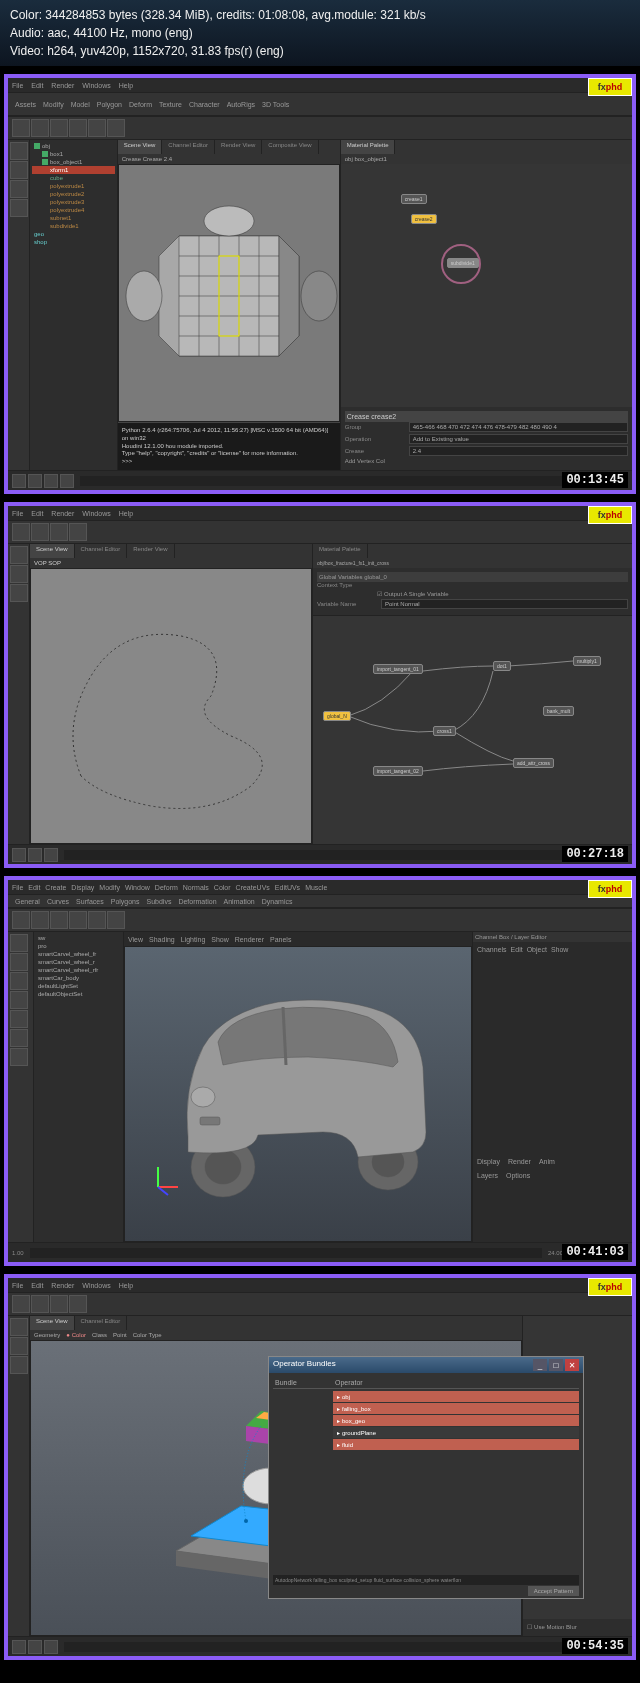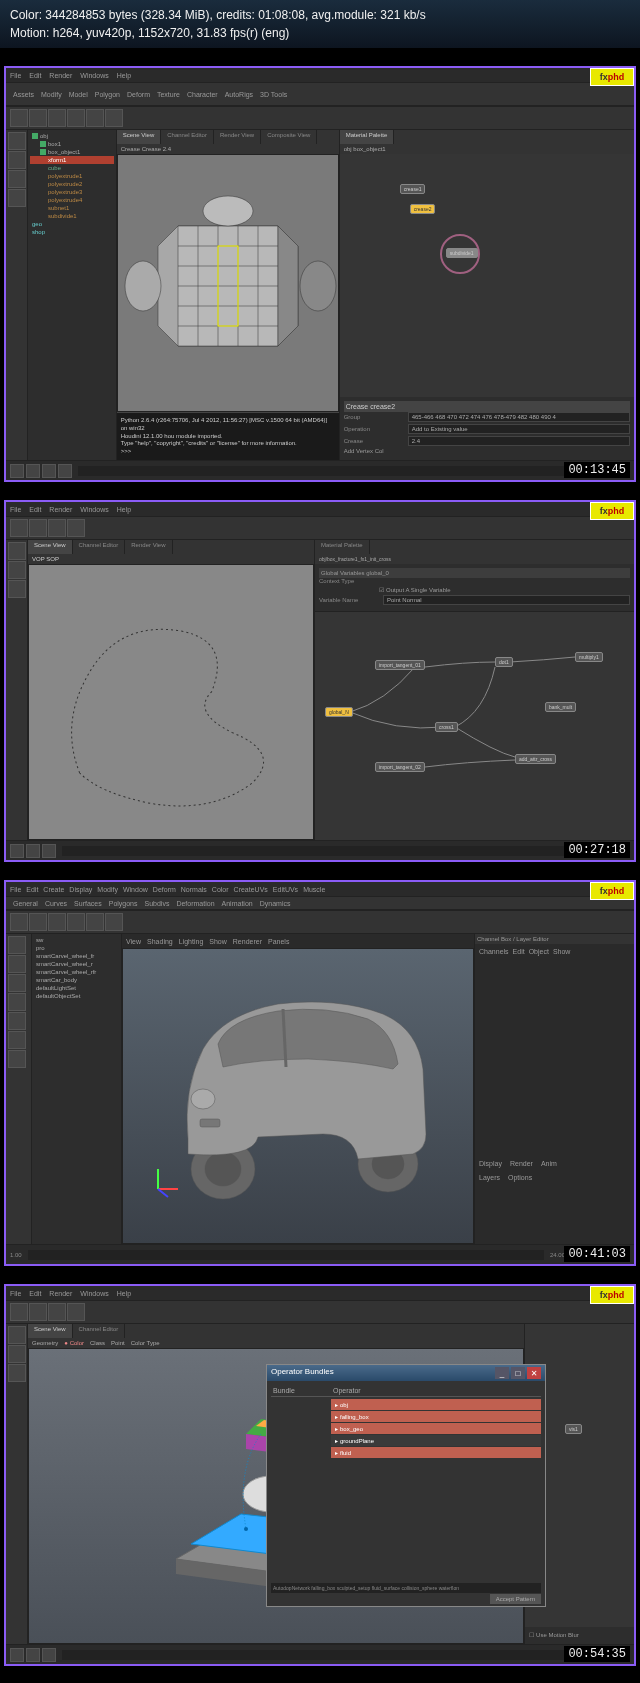--- a/index.html
+++ b/index.html
@@ -1,19 +1,19 @@
 <!DOCTYPE html>
 <html><head>
 <meta charset="utf-8">
 <style>
 *{margin:0;padding:0;box-sizing:border-box;font-family:Arial,sans-serif}
 body{background:#000;width:640px}
 .header{background:linear-gradient(#1a2c3d,#0d1520);padding:6px 10px;color:#f0f0f0;font-size:12px;line-height:1.5}
 .header p{margin:0}
-.panel{width:632px;margin:18px 4px;border:2px solid #8b5cf6;position:relative}
+.panel{width:632px;margin:8px 4px;border:4px solid #8b5cf6;position:relative}
 .menubar{background:#2a2a2a;height:14px;display:flex;align-items:center;padding:0 4px;gap:8px}
 .menubar span{color:#999;font-size:7px}
 .toolbar{background:#333;height:24px;display:flex;align-items:center;padding:0 4px;gap:1px;border-top:1px solid #222;border-bottom:1px solid #222}
 .tb-group{display:flex;gap:1px;margin-right:6px}
 .tb-btn{width:18px;height:18px;background:#444;border:1px solid #555;display:flex;align-items:center;justify-content:center;color:#888;font-size:8px}
 .tb-label{color:#999;font-size:7px;margin:0 3px}
 .main-area{display:flex;background:#2a2a2a;height:330px}
 .sidebar-l{width:22px;background:#333;border-right:1px solid #222;display:flex;flex-direction:column;gap:1px;padding:2px}
 .sidebar-l .icon{width:18px;height:18px;background:#444;border:1px solid #555}
 .tree{width:90px;background:#2d2d2d;border-right:1px solid #222;padding:2px;font-size:6px;color:#aaa;overflow:hidden}
@@ -31,45 +31,46 @@
 .node-view{flex:1;background:#353535;position:relative;min-height:160px}
 .props{background:#2d2d2d;padding:4px;font-size:6px;color:#999}
 .prop-row{display:flex;align-items:center;gap:4px;margin-bottom:2px}
 .prop-label{width:60px;color:#888}
 .prop-val{flex:1;background:#222;border:1px solid #444;padding:1px 3px;color:#aaa}
 .console{background:#1a1a1a;padding:4px;font-size:6px;color:#ccc;font-family:monospace;border-top:1px solid #444}
 .console p{margin:0;line-height:1.3}
 .timeline{background:#2a2a2a;height:20px;display:flex;align-items:center;font-size:6px;color:#888;border-top:1px solid #222;padding:0 4px;gap:2px}
 .tl-btn{width:14px;height:14px;background:#444;border:1px solid #555}
 .tl-slider{flex:1;height:10px;background:#222;margin:0 4px;position:relative}
-.timestamp{position:absolute;bottom:2px;right:4px;background:#000;color:#eee;font-size:12px;padding:1px 4px;font-family:'Courier New',monospace;font-weight:normal}
+.timestamp{position:absolute;bottom:2px;right:4px;background:#000;color:#eee;font-size:12px;padding:1px 4px;font-family:'Courier New',monospace;font-weight:bold}
 .logo{position:absolute;top:0;right:0;width:44px;height:18px;background:#e8e800;border:1px solid #fff;display:flex;align-items:center;justify-content:center;font-size:9px;font-weight:bold}
 .logo span:first-child{color:#333}
 .logo span:last-child{color:#b00}
 .node{position:absolute;background:#555;border:1px solid #888;padding:1px 3px;font-size:5px;color:#ccc;border-radius:2px}
 .node.sel{background:#f0c040;color:#333}
 .node-circ{position:absolute;width:40px;height:40px;border:2px solid #a06080;border-radius:50%}
 .cube-3d{width:220px;height:180px;position:relative}
 .car-3d{width:340px;height:240px;position:relative}
 .fluid-3d{width:280px;height:220px;position:relative}
 svg{overflow:visible}
-.dialog{position:absolute;top:40px;left:260px;width:280px;background:#333;border:1px solid #888;z-index:10}
+.dialog{position:absolute;top:40px;left:260px;width:316px;background:#333;border:1px solid #888;z-index:10}
 .dialog-title{background:linear-gradient(#4a6a8a,#2a4a6a);padding:2px 4px;font-size:8px;color:#fff;display:flex;justify-content:space-between}
 .dialog-close{display:flex;gap:2px}
 .dialog-close span{width:14px;height:12px;background:#c04040;display:flex;align-items:center;justify-content:center;color:#fff;font-size:8px}
 .dialog-body{padding:4px;font-size:7px;color:#aaa}
 .bundle-item{padding:2px 4px;display:flex;align-items:center;gap:2px;background:#c06050;color:#fff;margin-bottom:1px;font-size:6px}
 .bundle-item.dark{background:#3a3a3a}
 </style>
 </head>
 <body>
 
 <div class="header">
   <p><span>Color:</span> <span>344284853 bytes (328.34 MiB),</span> <span>credits:</span> <span>01:08:08,</span> <span>avg.module:</span> <span>321 kb/s</span></p>
-  <p><span>Motion:</span> <span>h264, yuv420p, 1152x720, 31.83 fps(r) (eng)</span></p>
+  <p><span>Audio:</span> <span>aac, 44100 Hz, mono (eng)</span></p>
+  <p><span>Video:</span> <span>h264, yuv420p, 1152x720, 31.83 fps(r) (eng)</span></p>
 </div>
 
 <div class="panel">
   <div class="logo">
       <span>fx</span>
       <span>phd</span>
     </div>
   <div class="menubar">
     <span>File</span>
     <span>Edit</span>

